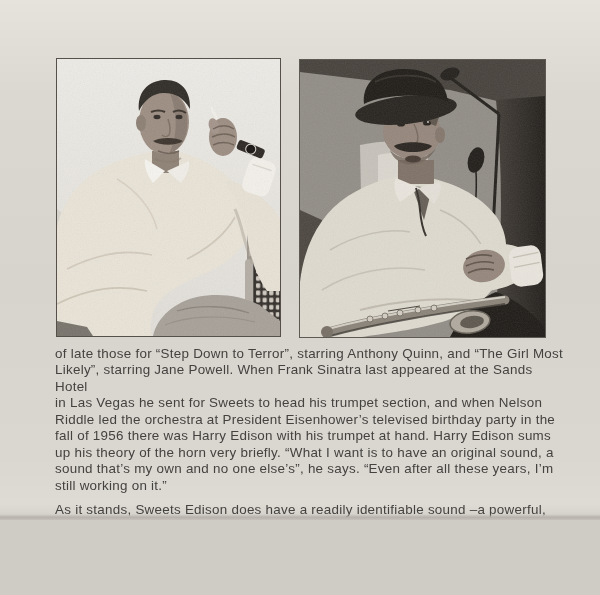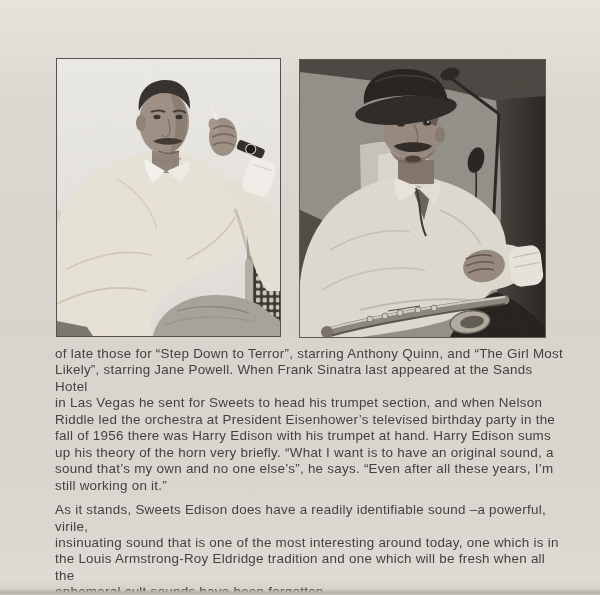--- a/index.html
+++ b/index.html
@@ -2,21 +2,21 @@
 <html><head>
 <meta charset="utf-8">
 <style>
   html,body{margin:0;padding:0;}
   body{
     width:600px;height:595px;overflow:hidden;
     font-family:"Liberation Sans",sans-serif;
     background:#cfccc6;
   }
   .page{
-    position:relative;width:600px;height:595px;
+    position:relative;width:600px;height:520px;
     background:linear-gradient(180deg,#e6e3dd 0%,#dbd8d2 18%,#d7d4ce 55%,#dad7d1 88%,#dedbd5 97%,#d2cfc9 100%);
     overflow:hidden;
   }
   .scan-edge-bottom{
     position:absolute;left:0;bottom:0;width:600px;height:6px;
     background:linear-gradient(180deg,rgba(180,176,169,0) 0%,#b7b3ac 55%,#c6c2bb 100%);
   }
   .photo{
     position:absolute;margin:0;padding:0;background:#e9e7e2;
     box-sizing:content-box;

